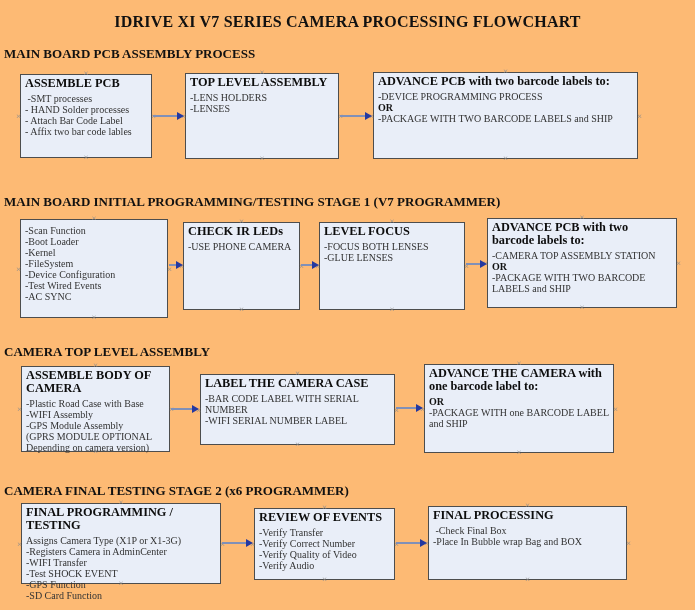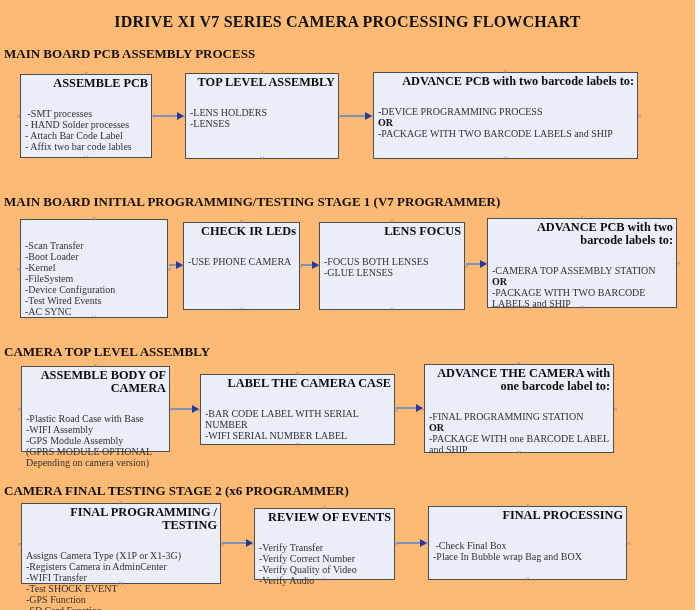--- a/index.html
+++ b/index.html
@@ -25,23 +25,22 @@
   }
   .node {
     position: absolute;
     background: var(--box-fill, #e9eef8);
     border: 1.5px solid var(--box-border, #4d4d4d);
     padding: 2px 3px 1px 4px;
   }
   .node-title {
     font-size: 12.3px; font-weight: bold; line-height: 13px;
     color: #0d0d0d;
-    text-align: right;
-  }
-  .node-items { margin-top: 18px; }
+  }
+  .node-items { margin-top: 3px; }
   .node-item {
     font-size: 10px; line-height: 11px;
     color: #333;
     white-space: pre-wrap;
   }
   .node-item.bold { font-weight: bold; color: #111; }
   .cp {
     position: absolute;
     font-size: 9px; line-height: 7px;
     color: var(--connection-point, #8c8c8c);
@@ -117,21 +116,21 @@
   <div class="arrow" style="left:340px;top:112px;width:32px"></div>
 
   <div class="section-heading" style="top:194px">MAIN BOARD INITIAL PROGRAMMING/TESTING STAGE 1 (V7 PROGRAMMER)</div>
 
   <div class="node" style="left:20px;top:219px;width:148px;height:99px">
     <span class="cp cp-t">×</span>
     <span class="cp cp-b">×</span>
     <span class="cp cp-l">×</span>
     <span class="cp cp-r">×</span>
     <div class="node-items">
-        <div class="node-item">-Scan Transfer</div>
+        <div class="node-item">-Scan Function</div>
         <div class="node-item">-Boot Loader</div>
         <div class="node-item">-Kernel</div>
         <div class="node-item">-FileSystem</div>
         <div class="node-item">-Device Configuration</div>
         <div class="node-item">-Test Wired Events</div>
         <div class="node-item">-AC SYNC</div>
       </div>
   </div>
 
   <div class="node" style="left:183px;top:222px;width:117px;height:88px">
@@ -143,21 +142,21 @@
     <div class="node-items">
         <div class="node-item">-USE PHONE CAMERA</div>
       </div>
   </div>
 
   <div class="node" style="left:319px;top:222px;width:146px;height:88px">
     <span class="cp cp-t">×</span>
     <span class="cp cp-b">×</span>
     <span class="cp cp-l">×</span>
     <span class="cp cp-r">×</span>
-    <div class="node-title">LENS FOCUS</div>
+    <div class="node-title">LEVEL FOCUS</div>
     <div class="node-items">
         <div class="node-item">-FOCUS BOTH LENSES</div>
         <div class="node-item">-GLUE LENSES</div>
       </div>
   </div>
 
   <div class="node" style="left:487px;top:218px;width:190px;height:90px">
     <span class="cp cp-t">×</span>
     <span class="cp cp-b">×</span>
     <span class="cp cp-l">×</span>
@@ -203,21 +202,20 @@
       </div>
   </div>
 
   <div class="node" style="left:424px;top:364px;width:190px;height:89px">
     <span class="cp cp-t">×</span>
     <span class="cp cp-b">×</span>
     <span class="cp cp-l">×</span>
     <span class="cp cp-r">×</span>
     <div class="node-title">ADVANCE THE CAMERA with one barcode label to:</div>
     <div class="node-items">
-        <div class="node-item">-FINAL PROGRAMMING STATION</div>
         <div class="node-item bold">OR</div>
         <div class="node-item">-PACKAGE WITH one BARCODE LABEL and SHIP</div>
       </div>
   </div>
 
   <div class="arrow" style="left:171px;top:405px;width:28px"></div>
   <div class="arrow" style="left:396px;top:404px;width:27px"></div>
 
   <div class="section-heading" style="top:483px">CAMERA FINAL TESTING STAGE 2 (x6 PROGRAMMER)</div>
 

